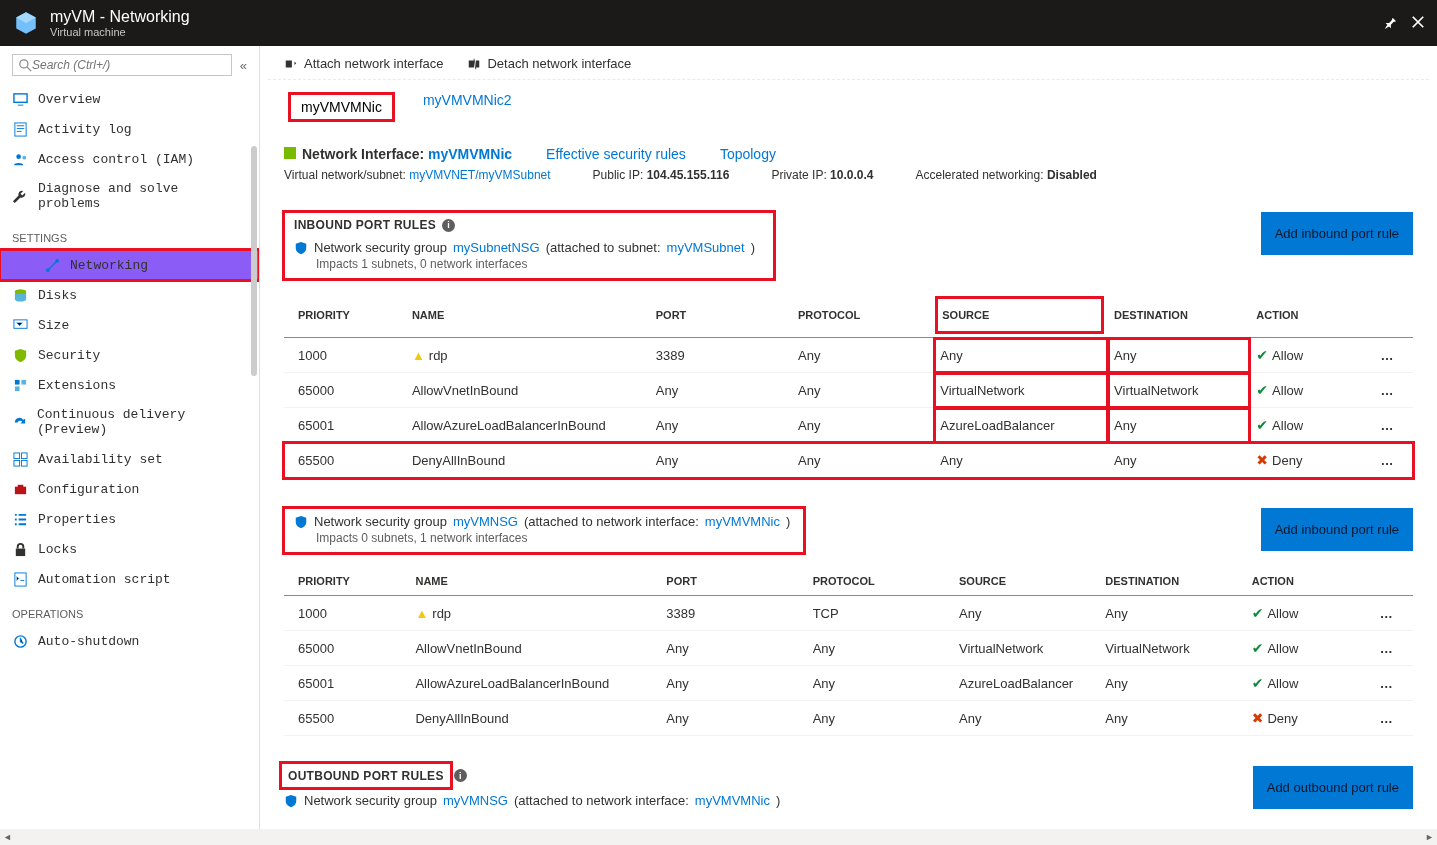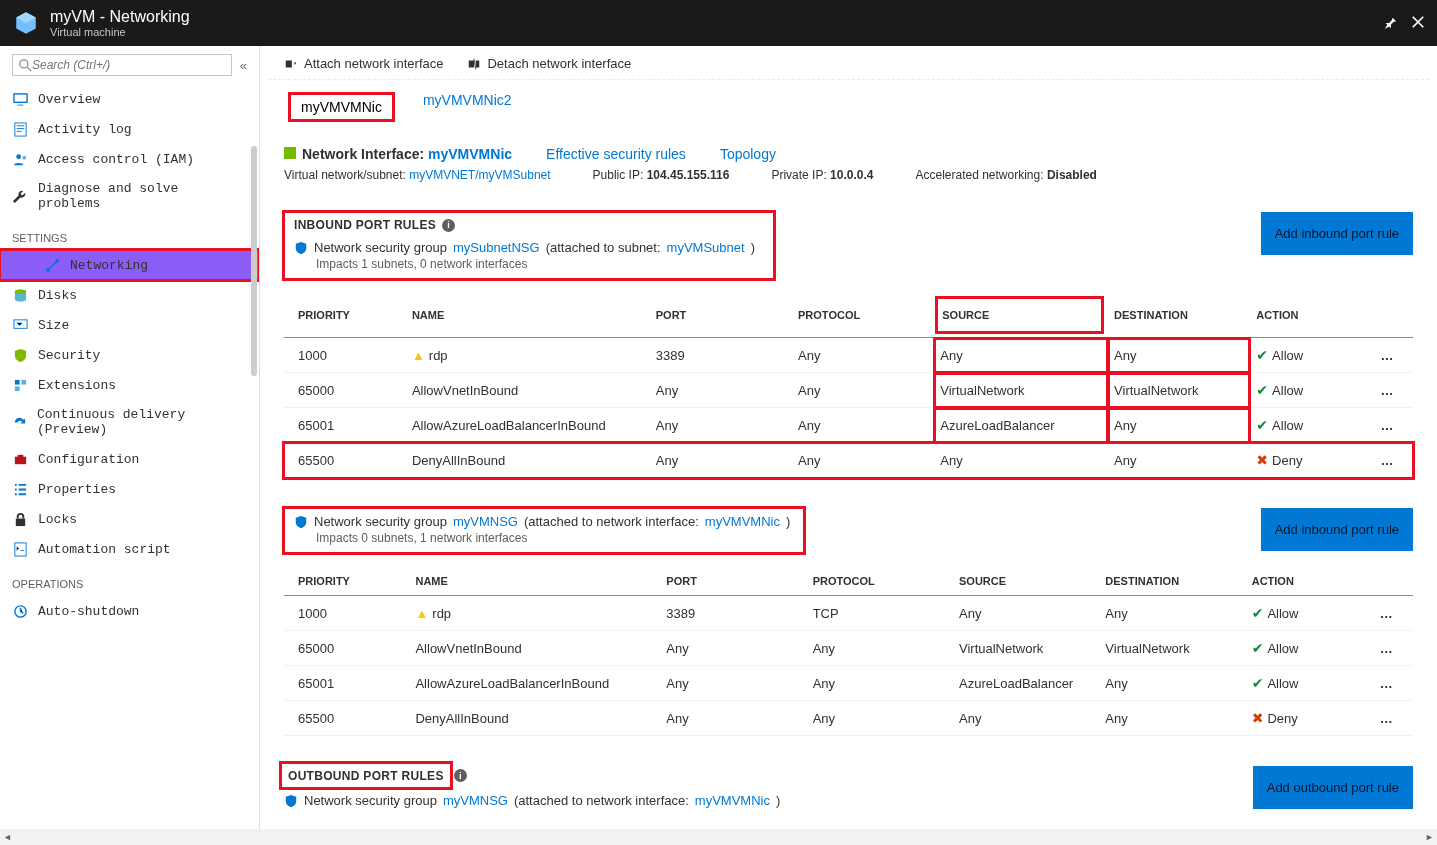--- a/index.html
+++ b/index.html
@@ -220,20 +220,31 @@
             <span class="ic">
               <svg width="15" height="15" viewBox="0 0 16 16">
                 <path fill="#0078d4" d="M3 8a5 5 0 019-3l2-1v5h-5l2-2a3 3 0 00-5 1z"></path>
               </svg>
             </span>
             <span>Continuous delivery (Preview)</span>
           </div>
           <div class="side-item">
             <span class="ic">
               <svg width="15" height="15" viewBox="0 0 16 16">
+                <rect x="1" y="1" width="6" height="6" fill="none" stroke="#0078d4"></rect>
+                <rect x="9" y="1" width="6" height="6" fill="none" stroke="#0078d4"></rect>
+                <rect x="1" y="9" width="6" height="6" fill="none" stroke="#0078d4"></rect>
+                <rect x="9" y="9" width="6" height="6" fill="none" stroke="#0078d4"></rect>
+              </svg>
+            </span>
+            <span>Availability set</span>
+          </div>
+          <div class="side-item">
+            <span class="ic">
+              <svg width="15" height="15" viewBox="0 0 16 16">
                 <rect x="2" y="5" width="12" height="8" fill="#ba141a"></rect>
                 <rect x="5" y="3" width="6" height="3" fill="#ba141a"></rect>
               </svg>
             </span>
             <span>Configuration</span>
           </div>
           <div class="side-item">
             <span class="ic">
               <svg width="15" height="15" viewBox="0 0 16 16">
                 <path stroke="#0078d4" stroke-width="2" d="M2 3h2M6 3h8M2 8h2M6 8h8M2 13h2M6 13h8"></path>

